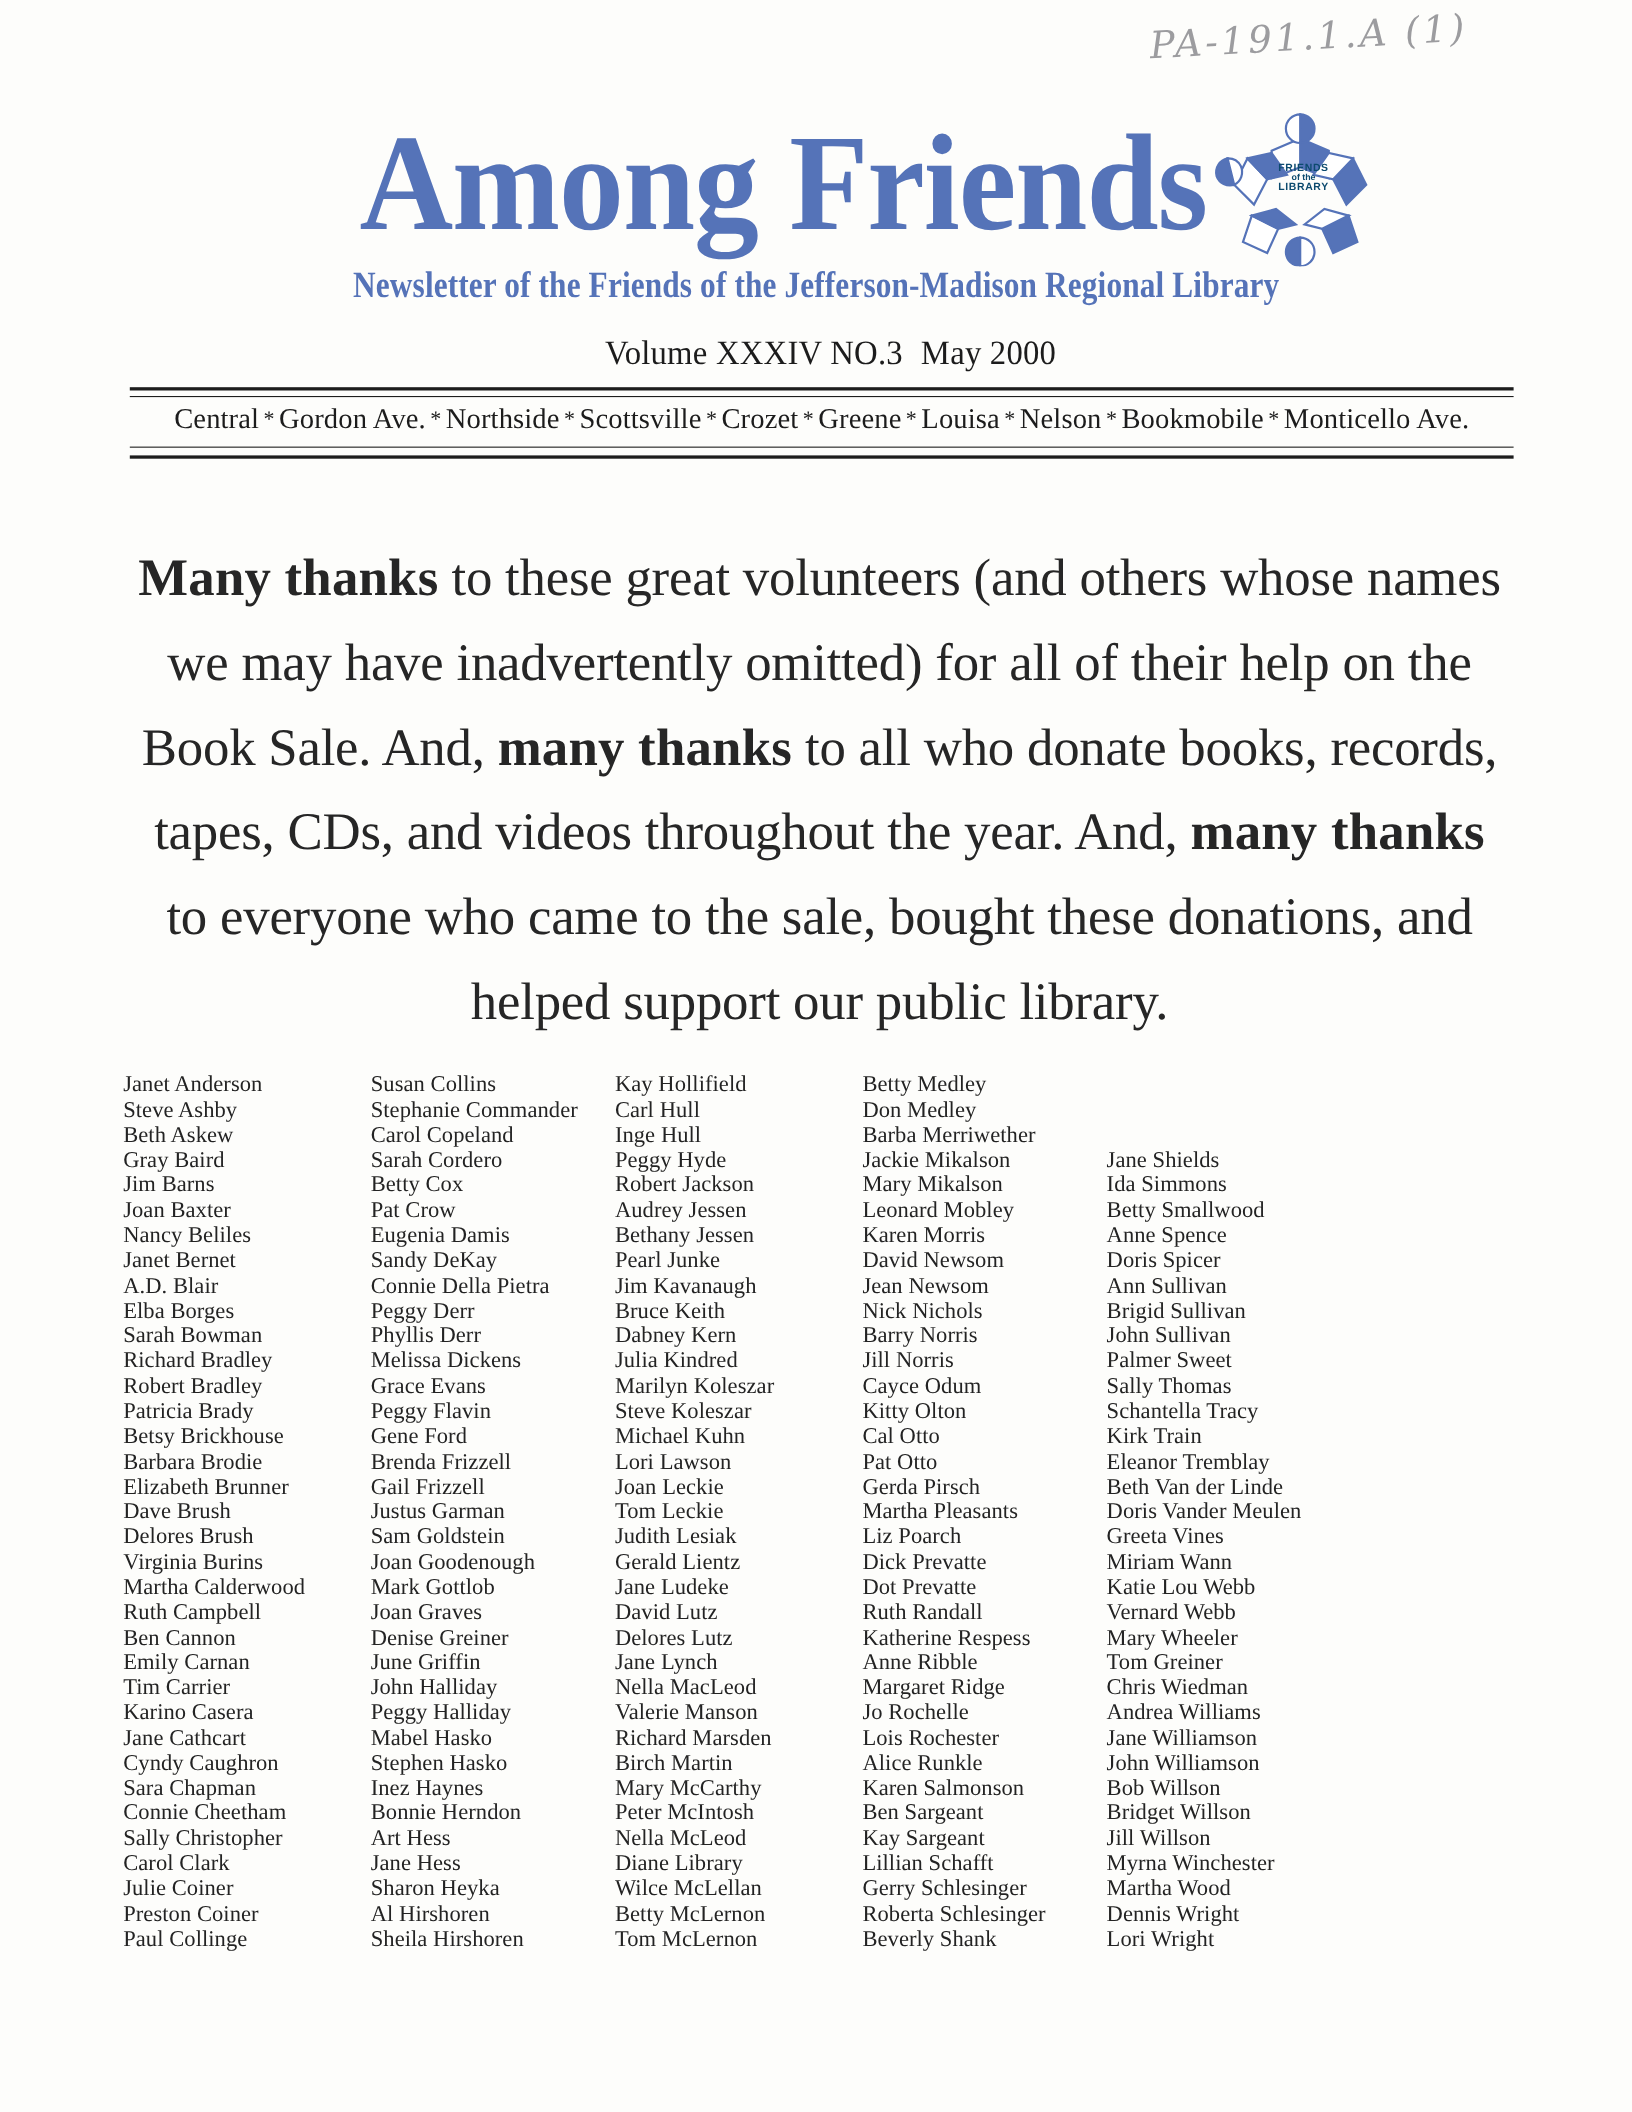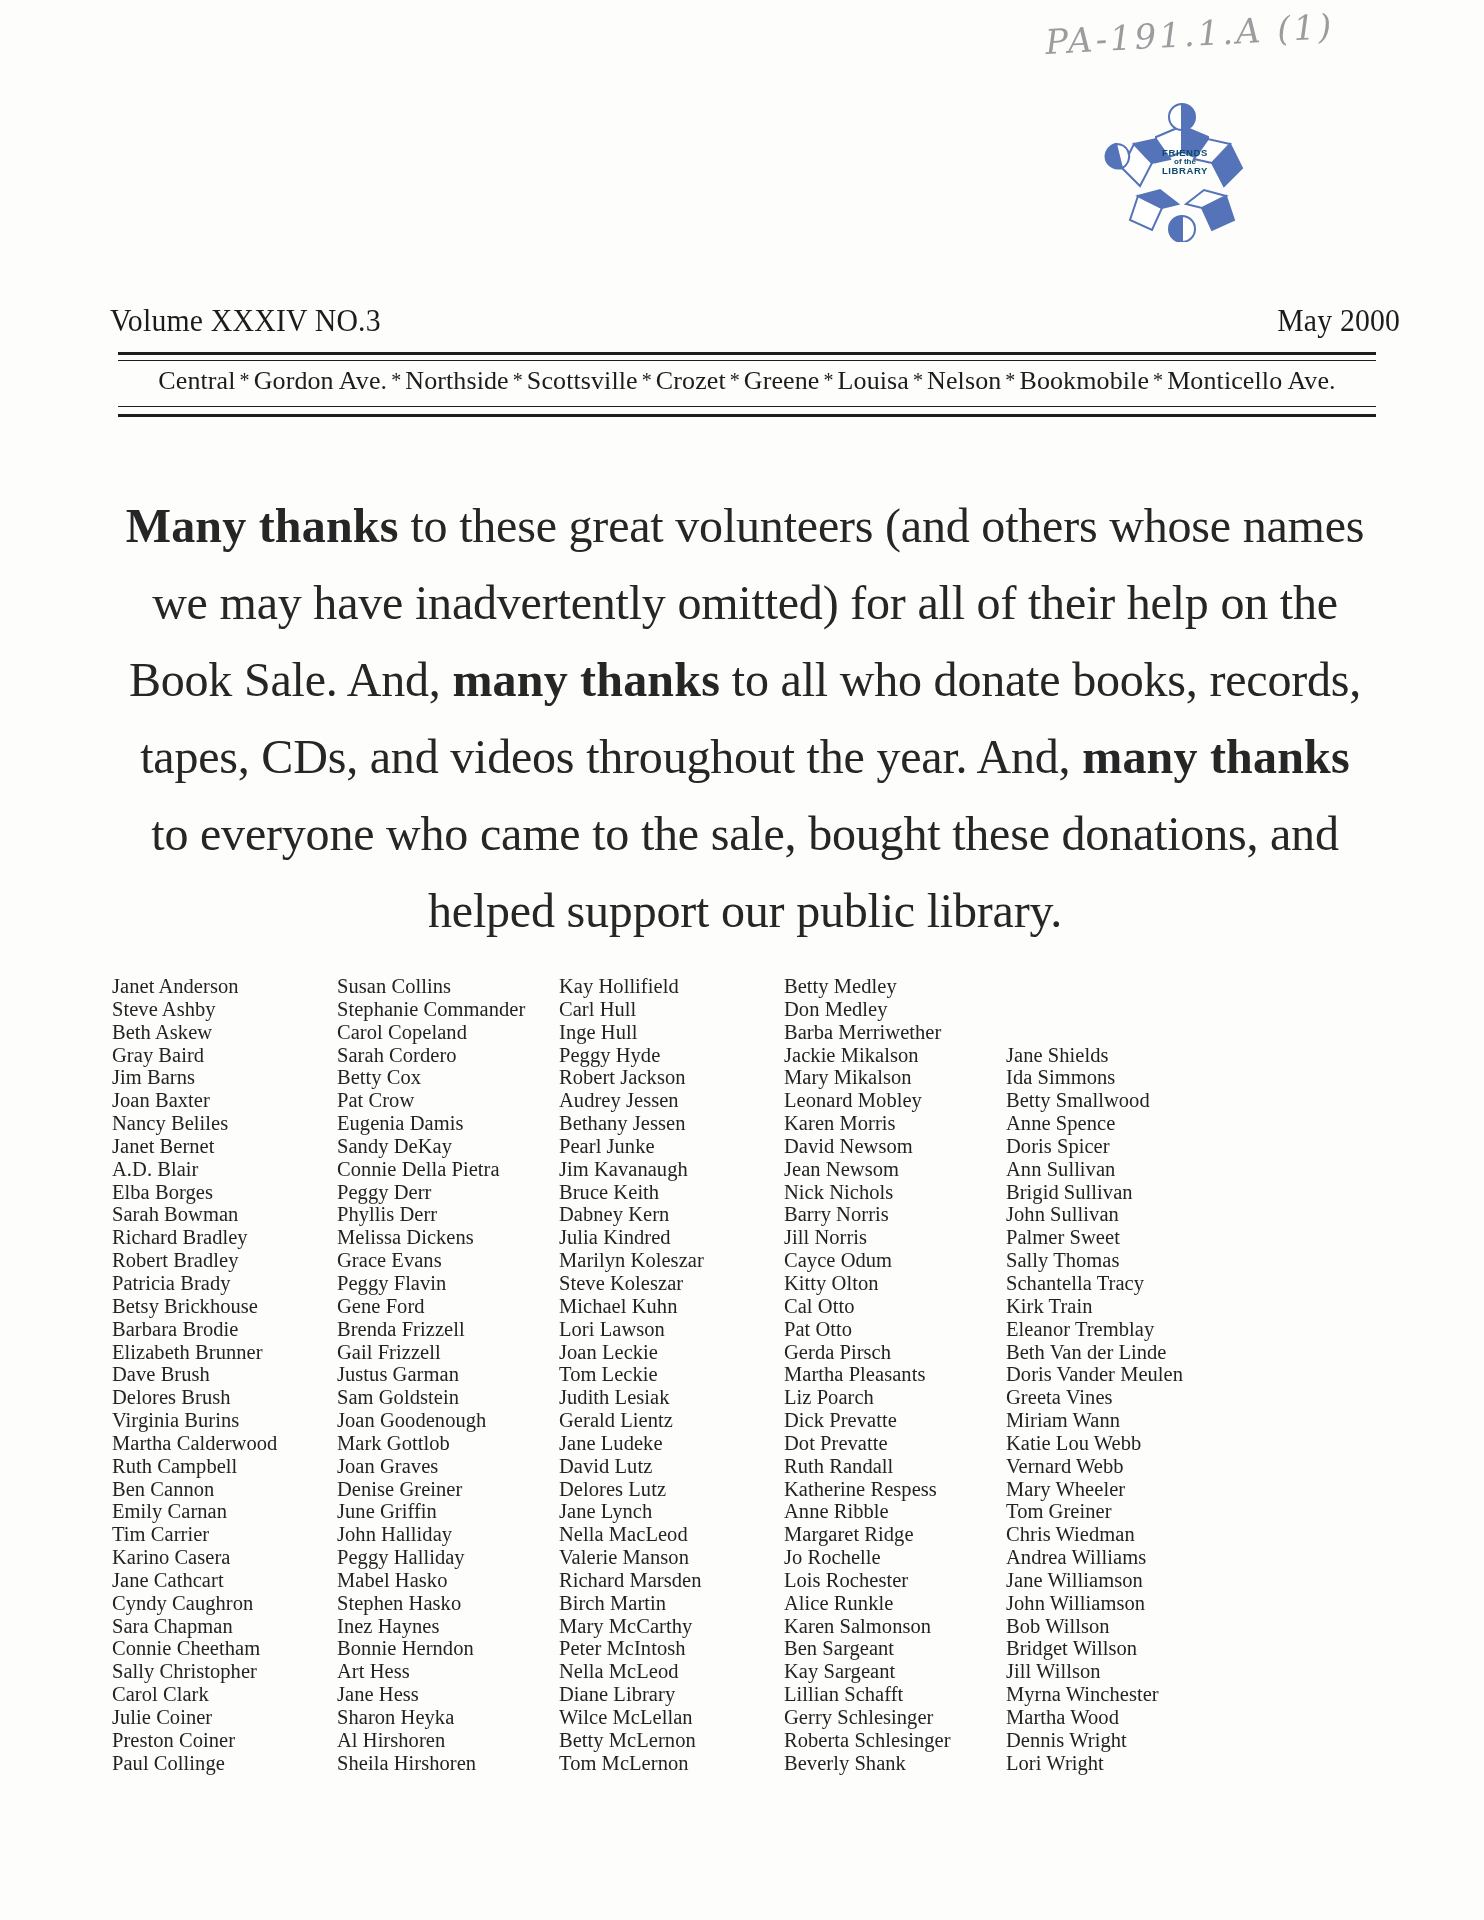--- a/index.html
+++ b/index.html
@@ -86,21 +86,21 @@
   .logo-words .l2 { font-size: 8px; font-weight: bold; }
   .logo-words .l3 { font-size: 9.5px; letter-spacing: 0.6px; }
 
   
   .issue-line {
     position: absolute;
     top: 303px;
     left: 110px;
     width: 1290px;
     display: flex;
-    justify-content: space-between;
+    justify-content: center;
     align-items: baseline;
     font-size: 31px;
     letter-spacing: 0.2px;
   }
   .issue-line .vol { transform: scaleX(0.96); transform-origin: left; }
   .issue-line .date { transform: scaleX(0.96); transform-origin: right; }
 
   
   .rule-thick {
     position: absolute;
@@ -176,20 +176,24 @@
   .col-5 { width: 230px; }
   .name-col .nm { display: block; }
 </style>
 </head>
 <body>
 
 <div class="page">
 
   <div class="handwriting">PA-191.1.A (1)</div>
 
+  <div class="masthead">
+    <div class="masthead-title">Among Friends</div>
+    <div class="masthead-sub">Newsletter of the Friends of the Jefferson-Madison Regional Library</div>
+  </div>
 
   <div class="logo">
     <svg width="185" height="150" viewBox="0 0 185 150">
       <g fill="#5573b8" stroke="#5573b8" stroke-width="2">
 
         <path d="M92 34 L118 45 L118 70 L92 60 Z"></path>
         <path d="M92 34 L66 45 L66 70 L92 60 Z" fill="#ffffff"></path>
 
         <path d="M92 12 a13 13 0 0 1 13 13 a13 13 0 0 1 -13 13 Z"></path>
         <path d="M92 12 a13 13 0 0 0 -13 13 a13 13 0 0 0 13 13 Z" fill="#ffffff"></path>

